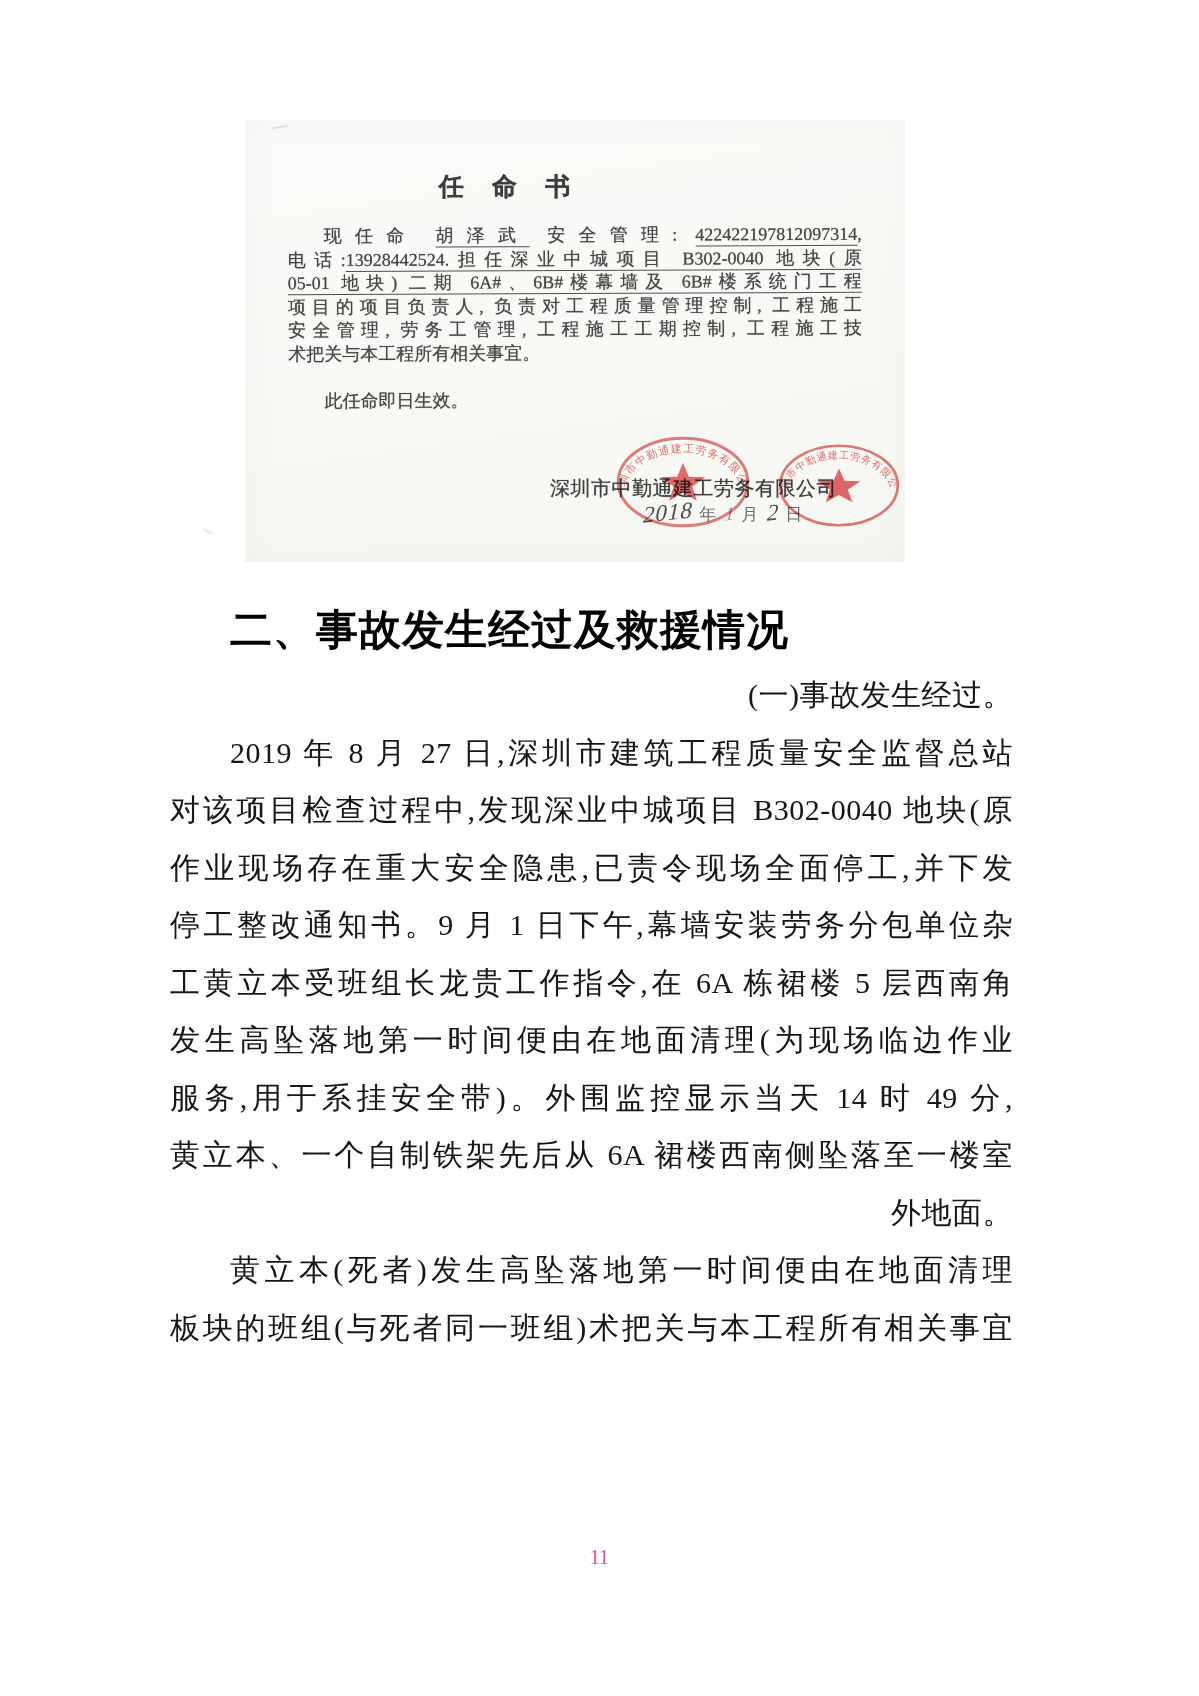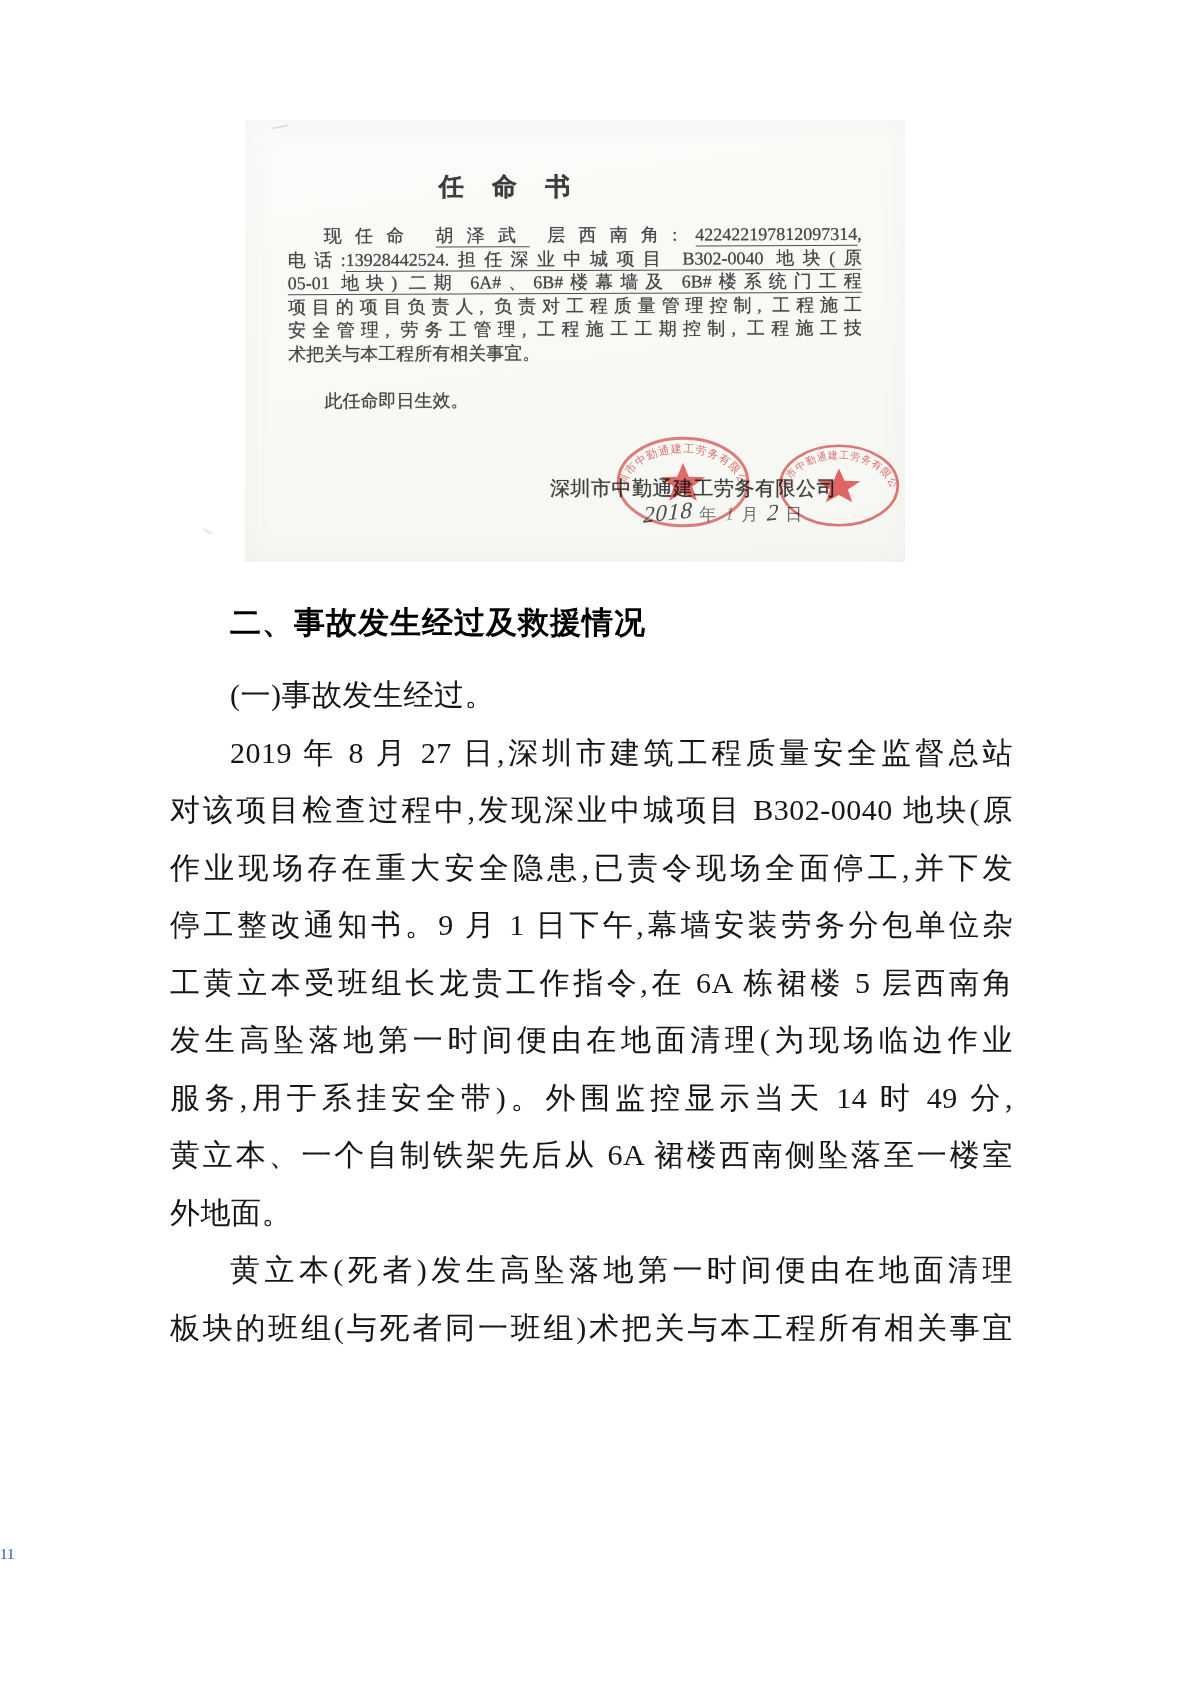--- a/index.html
+++ b/index.html
@@ -52,48 +52,48 @@
   .stamp-2{left:521px;top:321px;width:146px;height:89px;}
 
   .artifact{position:absolute;background:#c9c9c3;}
   .artifact-1{left:27px;top:6px;width:16px;height:2px;transform:rotate(-10deg);opacity:0.6;}
   .artifact-2{left:-42px;top:410px;width:9px;height:3px;transform:rotate(28deg);opacity:0.35;}
 
   
   .section-heading{
     position:absolute;left:170px;top:602px;width:843px;
     font-family:"Liberation Sans","DejaVu Sans",sans-serif;
-    font-weight:700;font-size:31px;color:#000;text-indent:60px;letter-spacing:1px;
+    font-weight:700;font-size:42px;color:#000;text-indent:60px;letter-spacing:1px;
   }
   .body-lines{position:absolute;left:170px;top:666px;width:843px;}
   .body-line{
     height:57.5px;line-height:57.5px;font-size:30px;color:#161616;
-    white-space:nowrap;letter-spacing:0.5px;
+    white-space:nowrap;letter-spacing:0.5px;text-align:right;
   }
   .body-line.just{white-space:normal;text-align:justify;text-align-last:justify;text-justify:inter-character;}
   .body-line.ind{text-indent:2em;}
 
   .page-number{
-    position:absolute;left:0;top:1546px;width:1199px;
-    font-size:15px;color:#1d4ed8;
+    position:absolute;left:0;top:1546px;width:1199px;text-align:center;
+    font-size:20px;color:#ec4899;
   }
 </style>
 </head>
 <body>
 
 <div class="page">
 
   <div class="scan">
     <div class="artifact artifact-1"></div>
     <div class="artifact artifact-2"></div>
 
     <div class="scan-title">任 命 书</div>
 
     <div class="letter-lines">
-        <div class="letter-line just ind"><span>现任命 </span><span class="ul">胡泽武</span><span> 层西南角: </span><span class="ul">422422197812097314</span><span>,</span></div>
+        <div class="letter-line just ind"><span>现任命 </span><span class="ul">胡泽武</span><span> 安全管理: </span><span class="ul">422422197812097314</span><span>,</span></div>
         <div class="letter-line just"><span>电话:</span><span class="ul">13928442524.担任深业中城项目 B302-0040 地块(原</span></div>
         <div class="letter-line just"><span class="ul">05-01 地块) 二期 6A#、6B#楼幕墙及 6B#楼系统门工程</span></div>
         <div class="letter-line just"><span>项目的项目负责人, 负责对工程质量管理控制, 工程施工</span></div>
         <div class="letter-line just"><span>安全管理, 劳务工管理, 工程施工工期控制, 工程施工技</span></div>
         <div class="letter-line"><span>术把关与本工程所有相关事宜。</span></div>
         <div class="letter-line ind gap"><span>此任命即日生效。</span></div>
       </div>
 
     <div class="letter-company">深圳市中勤通建工劳务有限公司</div>
 

